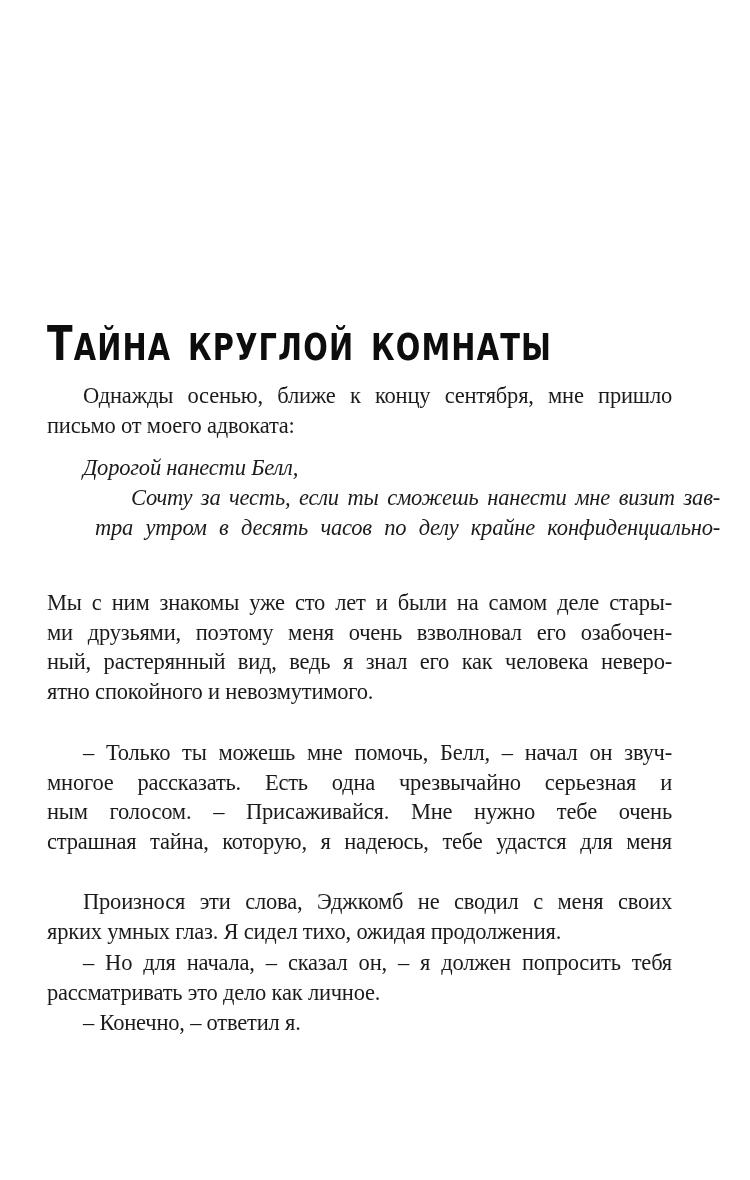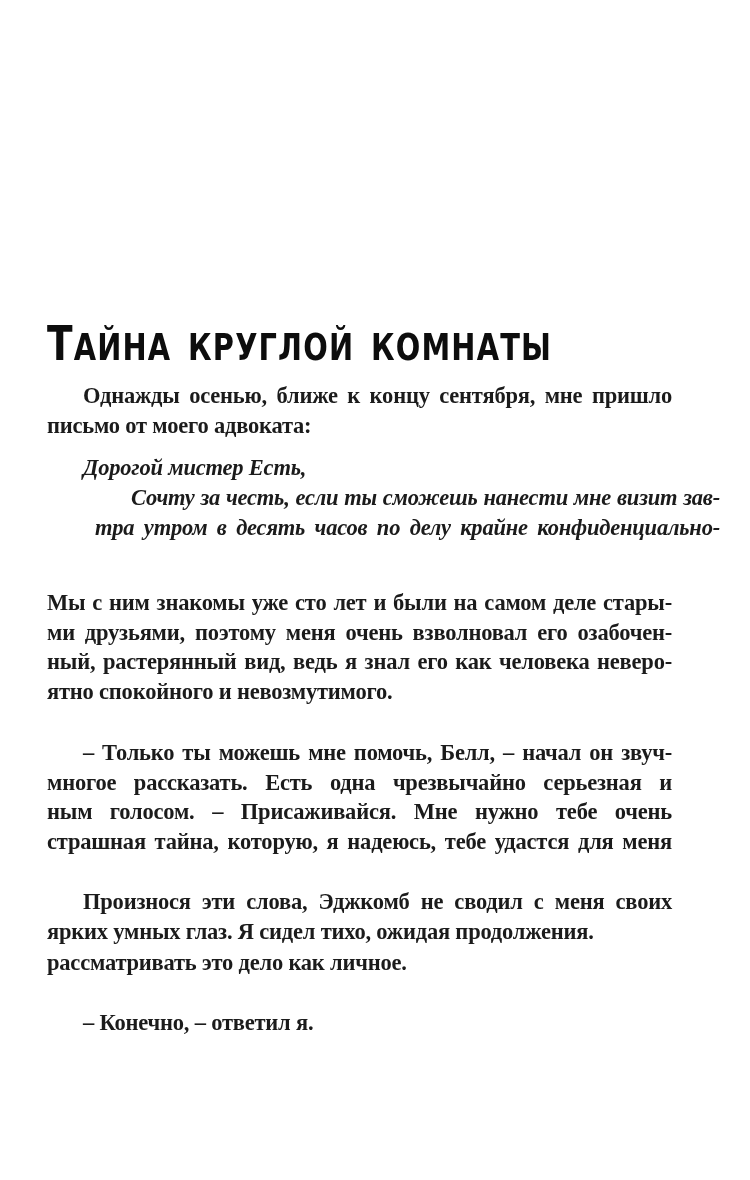--- a/index.html
+++ b/index.html
@@ -42,21 +42,20 @@
     font-size: 22.5px;
     line-height: 29.7px;
     letter-spacing: -0.2px;
   }
   .para.italic {
     font-style: italic;
   }
   .ln {
     text-align: justify;
     text-align-last: justify;
-    font-weight: bold;
   }
   .ln.end {
     text-align-last: left;
   }
   .ln.ind {
     text-indent: 36px;
   }
   .p-intro       { top: 381px; }
   .p-salutation  { top: 453px; }
   .p-letter      { top: 483px; margin-left: 48px; }
@@ -72,21 +71,21 @@
 <div class="page">
 
   <h1 class="title">ТАЙНА КРУГЛОЙ КОМНАТЫ</h1>
 
   <div class="para p-intro">
     <div class="ln ind">Однажды осенью, ближе к концу сентября, мне пришло</div>
     <div class="ln end">письмо от моего адвоката:</div>
   </div>
 
   <div class="para italic p-salutation">
-    <div class="ln end ind">Дорогой мистер Есть,</div>
+    <div class="ln end ind">Дорогой нанести Белл,</div>
   </div>
 
   <div class="para italic p-letter">
     <div class="ln ind">Сочту за честь, если ты сможешь нанести мне визит зав-</div>
     <div class="ln">тра утром в десять часов по делу крайне конфиденциально-</div>
   </div>
 
   <div class="para p-meeting">
     <div class="ln">Мы с ним знакомы уже сто лет и были на самом деле стары-</div>
     <div class="ln">ми друзьями, поэтому меня очень взволновал его озабочен-</div>
@@ -100,20 +99,21 @@
     <div class="ln">ным голосом. – Присаживайся. Мне нужно тебе очень</div>
     <div class="ln">страшная тайна, которую, я надеюсь, тебе удастся для меня</div>
   </div>
 
   <div class="para p-narration">
     <div class="ln ind">Произнося эти слова, Эджкомб не сводил с меня своих</div>
     <div class="ln end">ярких умных глаз. Я сидел тихо, ожидая продолжения.</div>
   </div>
 
   <div class="para p-dialog2">
+    <div class="ln ind">– Но для начала, – сказал он, – я должен попросить тебя</div>
     <div class="ln end">рассматривать это дело как личное.</div>
   </div>
 
   <div class="para p-dialog3">
     <div class="ln end ind">– Конечно, – ответил я.</div>
   </div>
 
 </div>
 
 </body></html>

